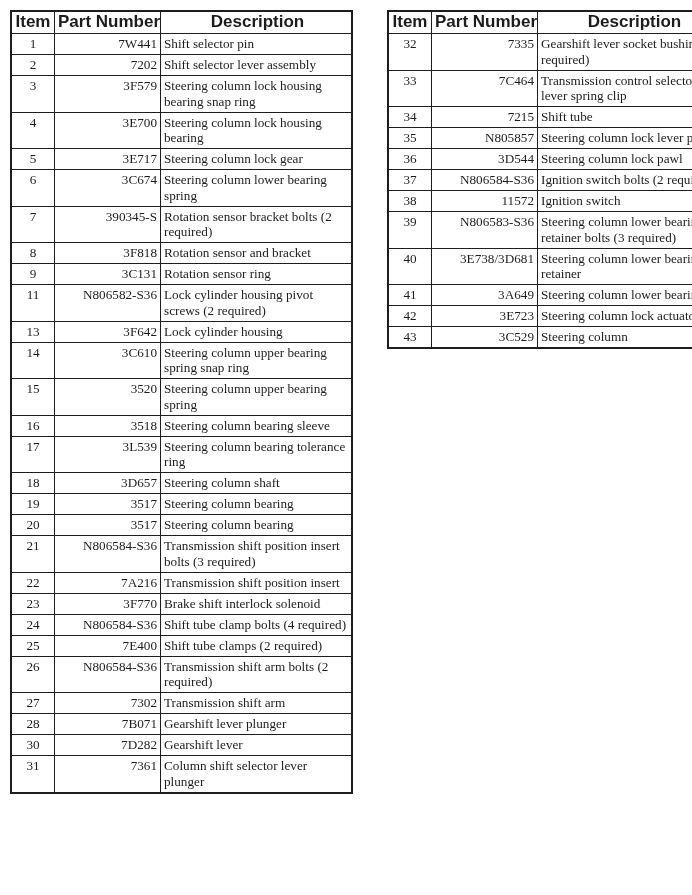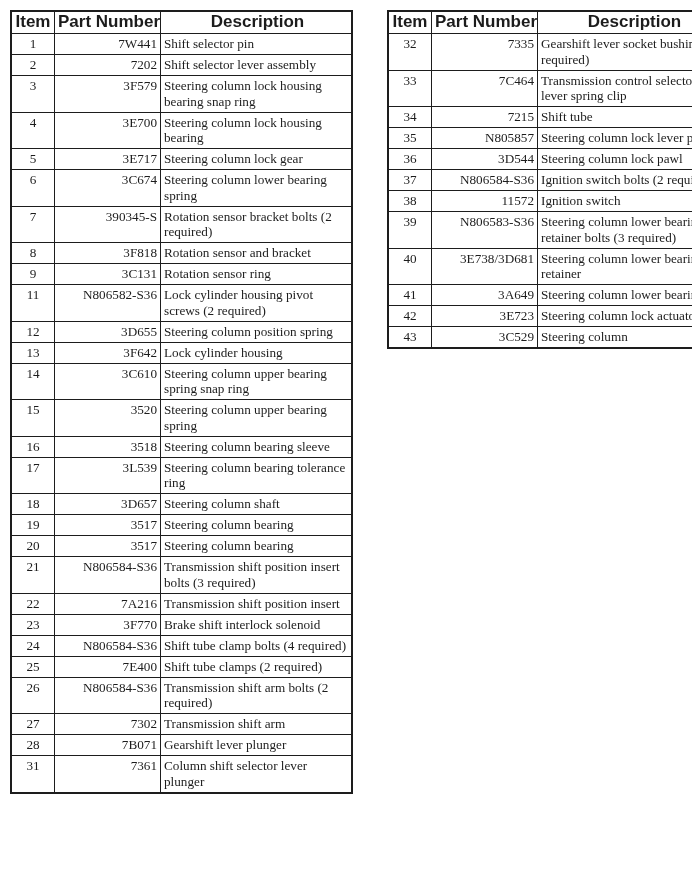--- a/index.html
+++ b/index.html
@@ -116,25 +116,20 @@
           <td class="col-0">9</td>
           <td class="col-1">3C131</td>
           <td class="col-2">Rotation sensor ring</td>
         </tr>
         <tr>
           <td class="col-0">11</td>
           <td class="col-1">N806582-S36</td>
           <td class="col-2">Lock cylinder housing pivot screws (2 required)</td>
         </tr>
         <tr>
-          <td class="col-0">12</td>
-          <td class="col-1">3D655</td>
-          <td class="col-2">Steering column position spring</td>
-        </tr>
-        <tr>
           <td class="col-0">13</td>
           <td class="col-1">3F642</td>
           <td class="col-2">Lock cylinder housing</td>
         </tr>
         <tr>
           <td class="col-0">14</td>
           <td class="col-1">3C610</td>
           <td class="col-2">Steering column upper bearing spring snap ring</td>
         </tr>
         <tr>
@@ -199,20 +194,25 @@
         </tr>
         <tr>
           <td class="col-0">27</td>
           <td class="col-1">7302</td>
           <td class="col-2">Transmission shift arm</td>
         </tr>
         <tr>
           <td class="col-0">28</td>
           <td class="col-1">7B071</td>
           <td class="col-2">Gearshift lever plunger</td>
+        </tr>
+        <tr>
+          <td class="col-0">30</td>
+          <td class="col-1">7D282</td>
+          <td class="col-2">Gearshift lever</td>
         </tr>
         <tr>
           <td class="col-0">31</td>
           <td class="col-1">7361</td>
           <td class="col-2">Column shift selector lever plunger</td>
         </tr>
       </tbody>
     </table>
   <table class="parts-table">
       <thead>

